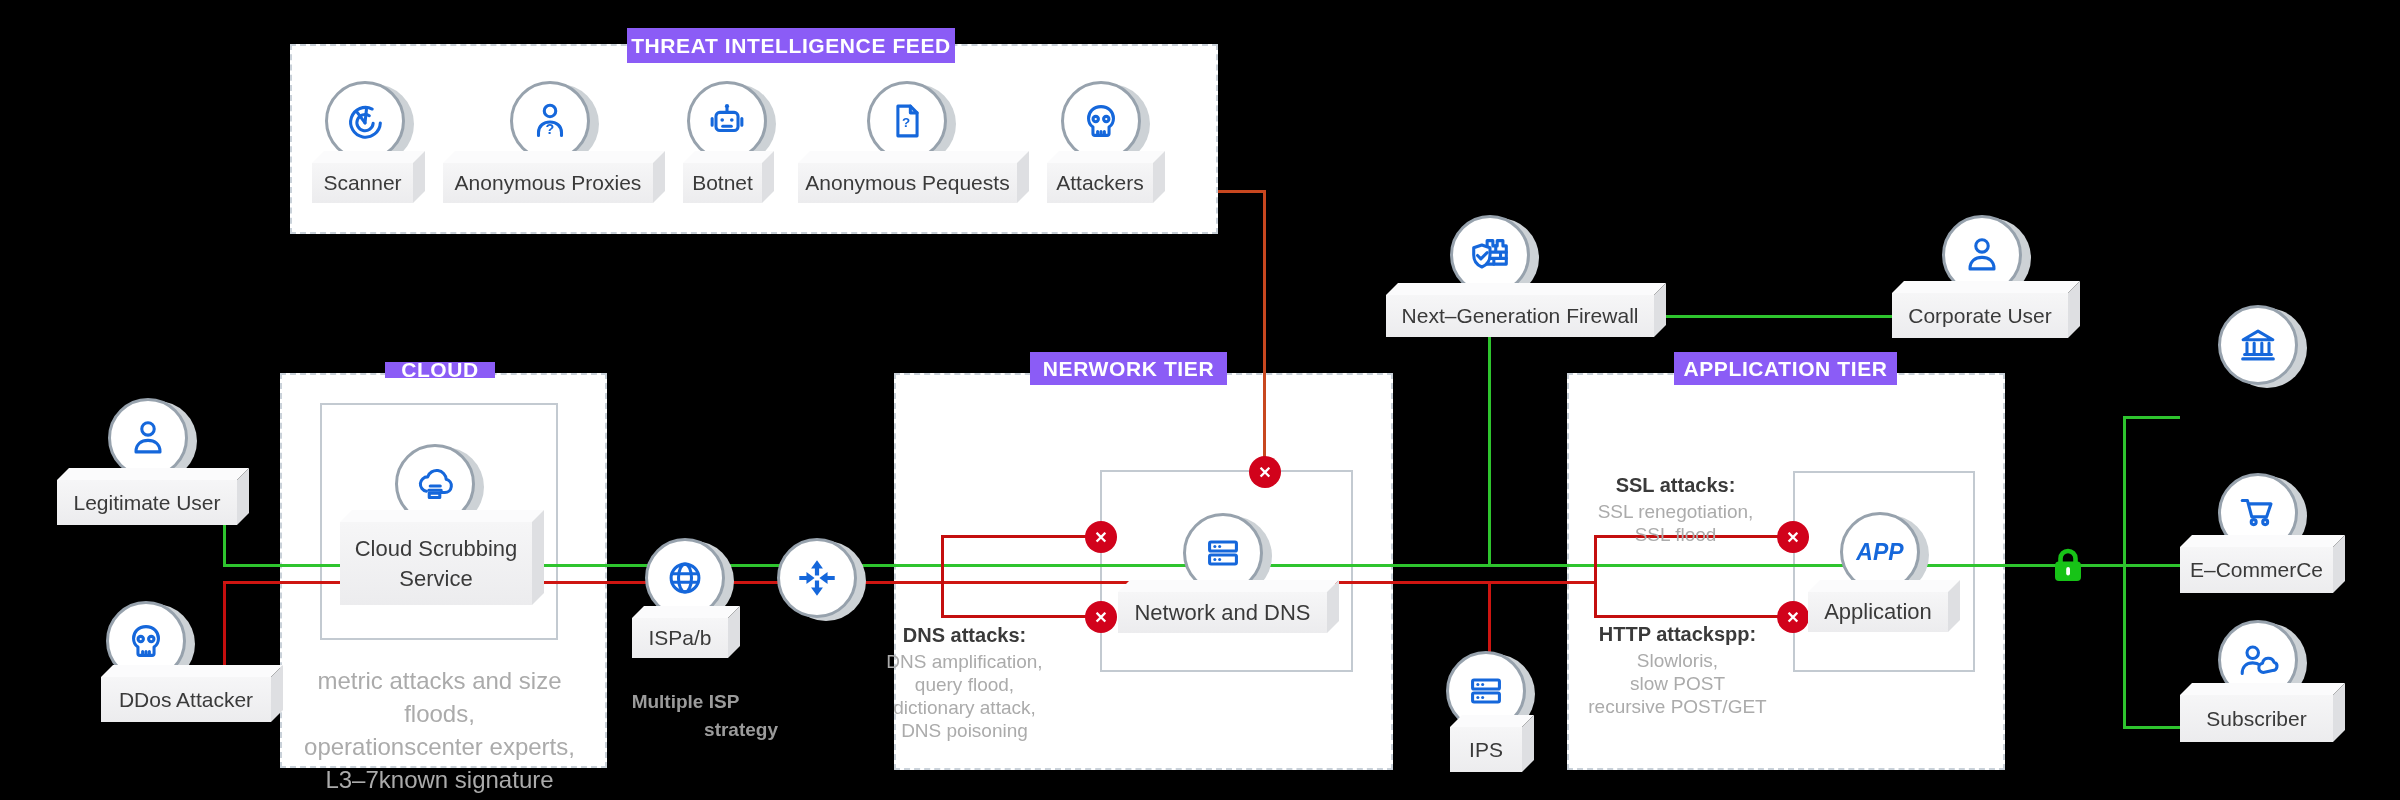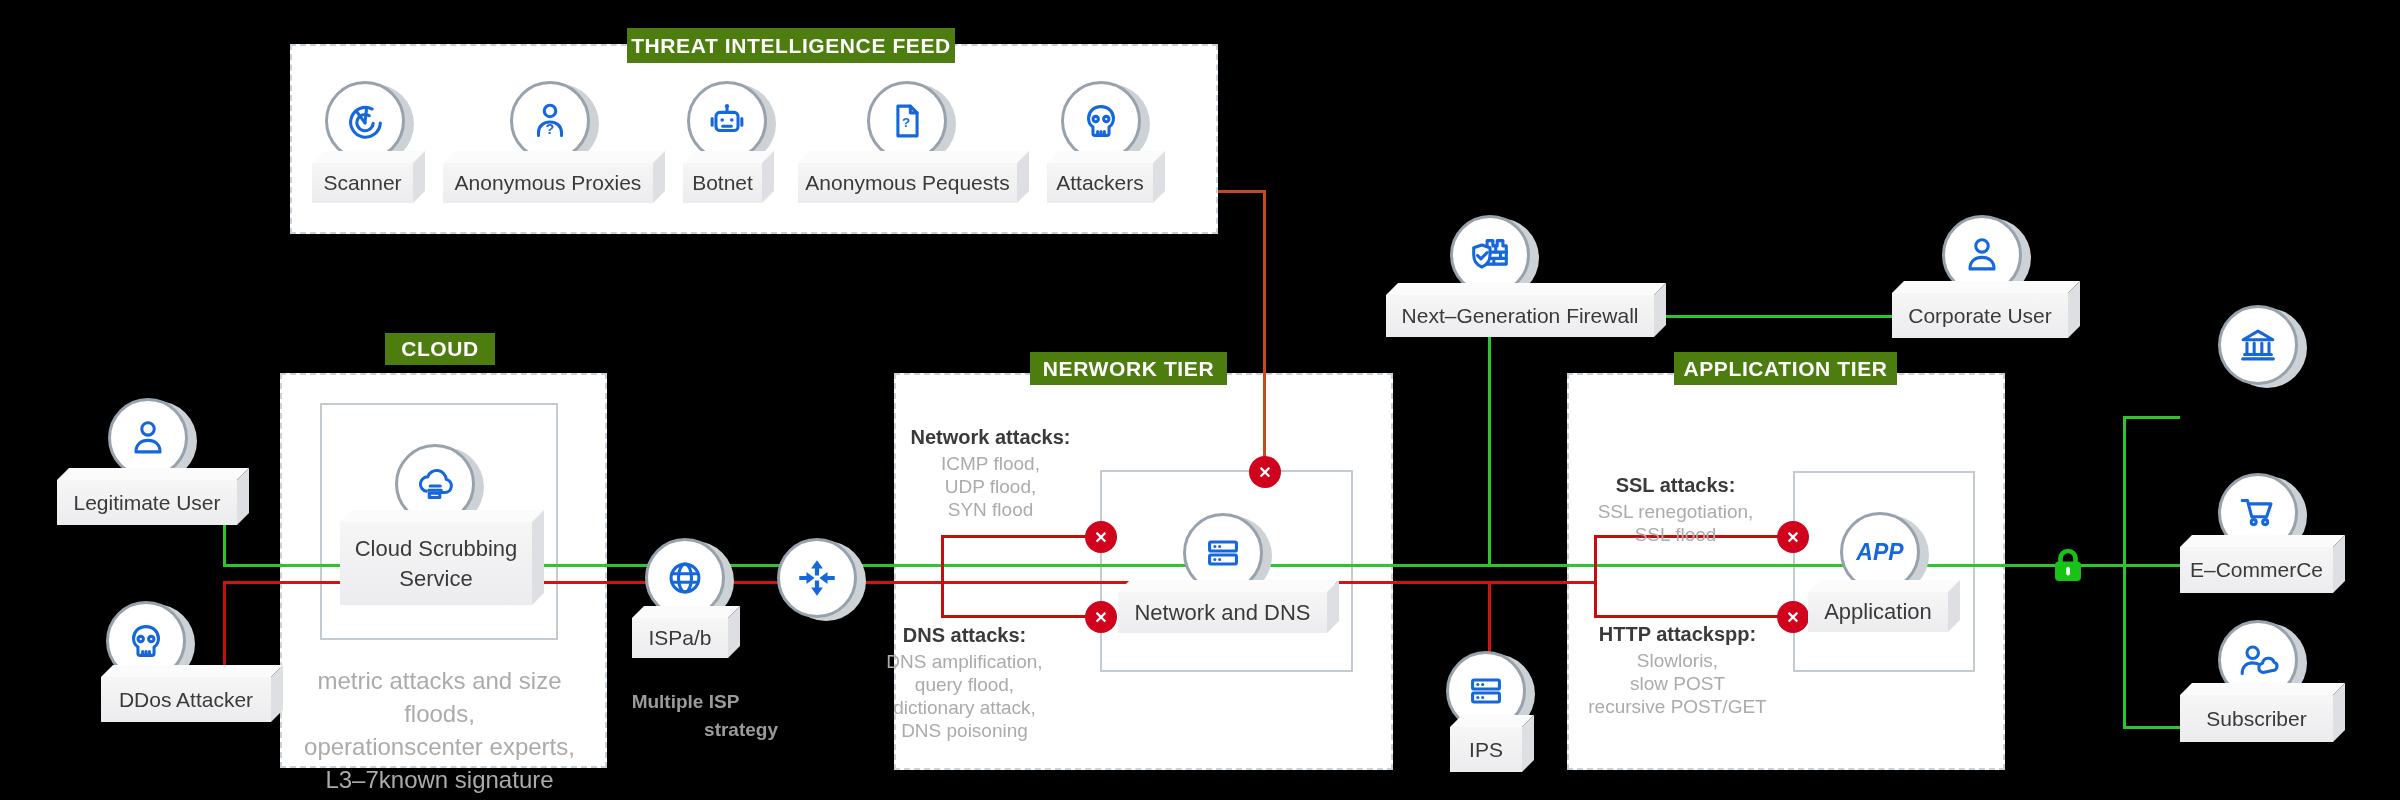--- a/index.html
+++ b/index.html
@@ -3,21 +3,21 @@
 <meta charset="utf-8">
 <style>
   html,body{margin:0;padding:0;background:#000;}
   #stage{position:relative;width:2400px;height:800px;background:#000;overflow:hidden;
          font-family:"Liberation Sans",sans-serif;}
 
   
   .dashedbox{position:absolute;background:#fff;border:2px dashed #c9d1d9;z-index:1;box-sizing:border-box;}
   .innerbox{position:absolute;background:#fff;border:2px solid #c3cad1;z-index:1;box-sizing:border-box;}
 
-  .badge{position:absolute;background:#4d7c0f;color:#fff;font-weight:bold;font-size:21px;
+  .badge{position:absolute;background:#8b5cf6;color:#fff;font-weight:bold;font-size:21px;
          letter-spacing:.6px;display:flex;align-items:center;justify-content:center;z-index:6;}
 
   
   .hl{position:absolute;height:3px;z-index:2;}
   .vl{position:absolute;width:3px;z-index:2;}
   .g{background:#2ec42e;} .r{background:#ce1511;} .dr{background:#c40e0e;} .o{background:#c8471f;}
 
   
   .circle{position:absolute;width:80px;height:80px;border-radius:50%;background:#fff;
           border:3px solid #97a2ad;box-sizing:border-box;display:flex;align-items:center;
@@ -288,30 +288,24 @@
   <div class="label3d" style="left:1118px;top:592px;width:209px;height:41px;font-size:22px;">Network and DNS</div>
   <div class="label3d" style="left:1362px;top:295px;width:268px;height:42px;margin-left:24px;">Next–Generation Firewall</div>
   <div class="label3d" style="left:1892px;top:293px;width:176px;height:45px;">Corporate User</div>
   <div class="label3d" style="left:1808px;top:592px;width:140px;height:40px;font-size:22px;">Application</div>
   <div class="label3d" style="left:1450px;top:727px;width:72px;height:45px;">IPS</div>
 
   <div class="label3d" style="left:2180px;top:547px;width:153px;height:46px;">E–CommerCe</div>
   <div class="label3d" style="left:2180px;top:695px;width:153px;height:47px;">Subscriber</div>
 
   <div class="badge" style="left:627px;top:28px;width:328px;height:35px;">THREAT INTELLIGENCE FEED</div>
-  <div class="badge" style="left:385px;top:333px;width:110px;height:32px;">CLOUD</div>
+  <div class="badge" style="left:385px;top:362px;width:110px;height:16px;">CLOUD</div>
   <div class="badge" style="left:1030px;top:352px;width:197px;height:33px;">NERWORK TIER</div>
   <div class="badge" style="left:1674px;top:352px;width:223px;height:33px;">APPLICATION TIER</div>
 
-  <div class="atext" style="left:888px;top:426px;width:205px;">
-    <div class="hd">Network attacks:</div>
-    <span class="ln">ICMP flood,</span>
-    <span class="ln">UDP flood,</span>
-    <span class="ln">SYN flood</span>
-  </div>
   <div class="atext" style="left:862px;top:624px;width:205px;">
     <div class="hd">DNS attacks:</div>
     <span class="ln">DNS amplification,</span>
     <span class="ln">query flood,</span>
     <span class="ln">dictionary attack,</span>
     <span class="ln">DNS poisoning</span>
   </div>
   <div class="atext" style="left:1573px;top:431px;width:205px;margin-top:43px;">
     <div class="hd">SSL attacks:</div>
     <span class="ln">SSL renegotiation,</span>

